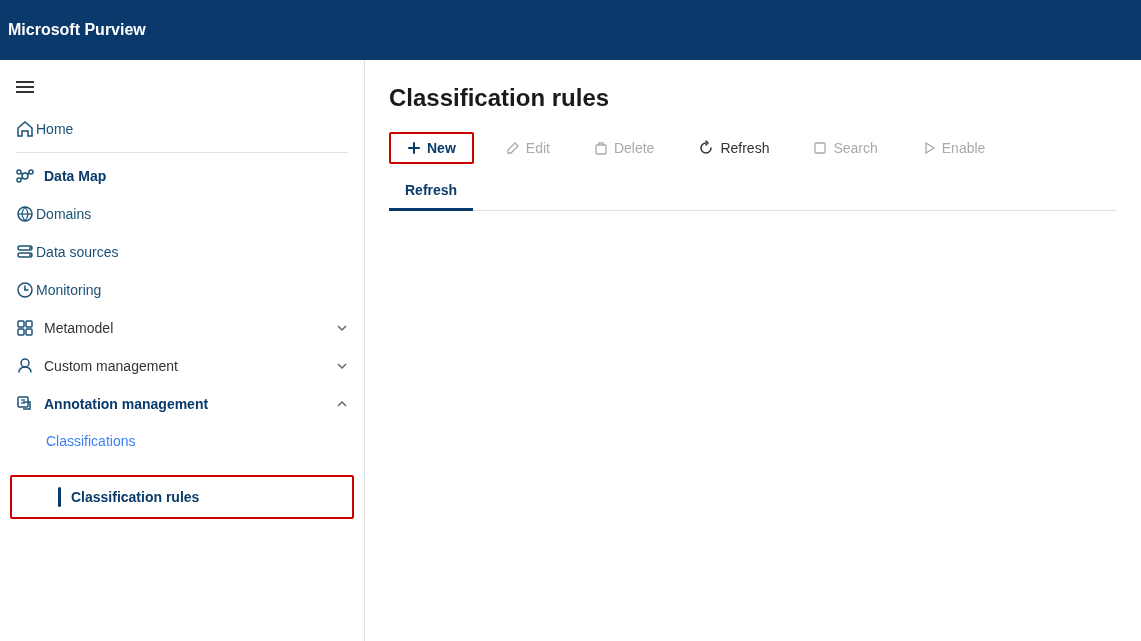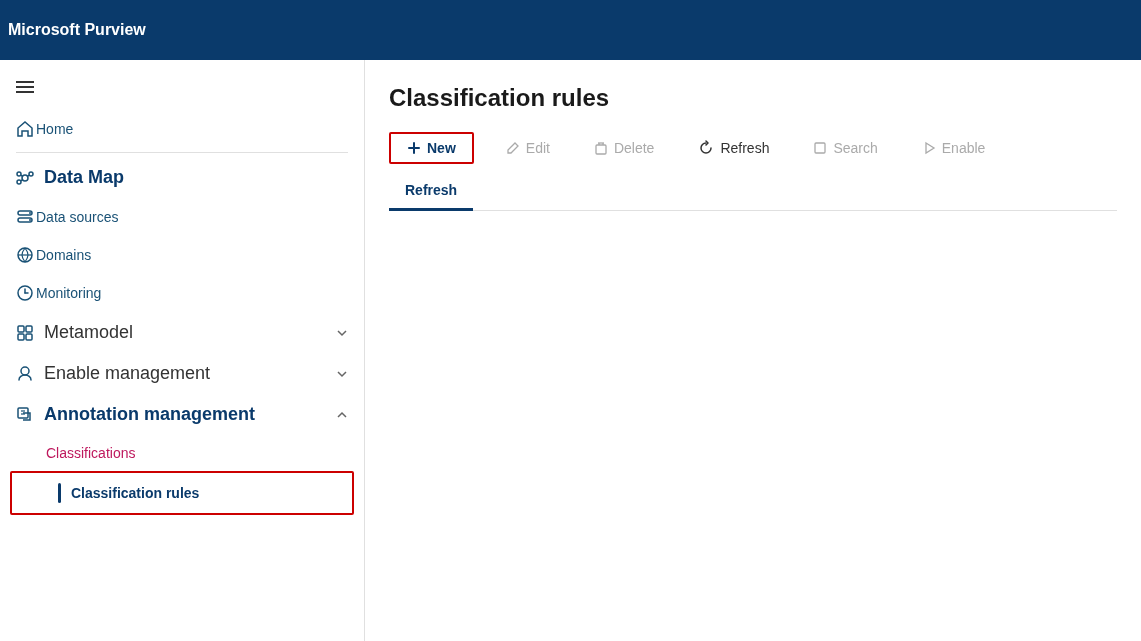--- a/index.html
+++ b/index.html
@@ -85,37 +85,37 @@
       border: none;
       border-top: 1px solid #e0e0e0;
       margin: 4px 16px;
     }
     .sidebar-item-group {
       display: flex;
       align-items: center;
       padding: 10px 16px;
       cursor: pointer;
       color: #333;
-      font-size: 18px;
+      font-size: 14px;
       gap: 10px;
       justify-content: space-between;
     }
     .sidebar-item-group-left {
       display: flex;
       align-items: center;
       gap: 10px;
       color: #333;
     }
     .sidebar-item-group.active .sidebar-item-group-left { font-weight: 700; color: #0a3a6b; }
     .sidebar-sub-item {
       display: flex;
       align-items: center;
-      padding: 10px 16px 10px 46px;
-      cursor: pointer;
-      color: #be185d;
+      padding: 10px 16px 26px 46px;
+      cursor: pointer;
+      color: #3b82f6;
       font-size: 14px;
     }
     .classification-rules-box {
       display: flex;
       align-items: center;
       padding: 10px 16px 10px 46px;
       cursor: pointer;
       font-weight: 700;
       color: #0a3a6b;
       border: 2px solid #cc0000;
@@ -230,45 +230,45 @@
             <line x1="5" y1="12" x2="7" y2="10" stroke="#1a5276" stroke-width="1.2"></line>
           </svg>
         </span>
         <span style="font-weight:700;color:#0a3a6b;">Data Map</span>
       </div>
     </div>
 
     <div class="sidebar-item">
       <span class="icon-svg">
         <svg width="18" height="18" viewBox="0 0 18 18" fill="none">
+          <circle cx="9" cy="9" r="7" stroke="#1a5276" stroke-width="1.5"></circle>
+          <path d="M9 2C9 2 6 6 6 9C6 12 9 16 9 16" stroke="#1a5276" stroke-width="1.2"></path>
+          <path d="M9 2C9 2 12 6 12 9C12 12 9 16 9 16" stroke="#1a5276" stroke-width="1.2"></path>
+          <line x1="2" y1="9" x2="16" y2="9" stroke="#1a5276" stroke-width="1.2"></line>
+        </svg>
+      </span>
+      <span>Domains</span>
+    </div>
+
+    <div class="sidebar-item">
+      <span class="icon-svg">
+        <svg width="18" height="18" viewBox="0 0 18 18" fill="none">
           <rect x="2" y="3" width="14" height="4" rx="2" stroke="#1a5276" stroke-width="1.5"></rect>
           <rect x="2" y="10" width="14" height="4" rx="2" stroke="#1a5276" stroke-width="1.5"></rect>
           <circle cx="14" cy="5" r="1" fill="#1a5276"></circle>
           <circle cx="14" cy="12" r="1" fill="#1a5276"></circle>
         </svg>
       </span>
       <span>Data sources</span>
     </div>
 
     <div class="sidebar-item">
       <span class="icon-svg">
         <svg width="18" height="18" viewBox="0 0 18 18" fill="none">
           <circle cx="9" cy="9" r="7" stroke="#1a5276" stroke-width="1.5"></circle>
-          <path d="M9 2C9 2 6 6 6 9C6 12 9 16 9 16" stroke="#1a5276" stroke-width="1.2"></path>
-          <path d="M9 2C9 2 12 6 12 9C12 12 9 16 9 16" stroke="#1a5276" stroke-width="1.2"></path>
-          <line x1="2" y1="9" x2="16" y2="9" stroke="#1a5276" stroke-width="1.2"></line>
-        </svg>
-      </span>
-      <span>Domains</span>
-    </div>
-
-    <div class="sidebar-item">
-      <span class="icon-svg">
-        <svg width="18" height="18" viewBox="0 0 18 18" fill="none">
-          <circle cx="9" cy="9" r="7" stroke="#1a5276" stroke-width="1.5"></circle>
           <path d="M9 9 L9 5" stroke="#1a5276" stroke-width="1.5" stroke-linecap="round"></path>
           <path d="M9 9 L12 9" stroke="#1a5276" stroke-width="1.5" stroke-linecap="round"></path>
         </svg>
       </span>
       <span>Monitoring</span>
     </div>
 
     <div class="sidebar-item-group">
       <div class="sidebar-item-group-left">
         <span class="icon-svg">
@@ -289,21 +289,21 @@
     </div>
 
     <div class="sidebar-item-group">
       <div class="sidebar-item-group-left">
         <span class="icon-svg">
           <svg width="18" height="18" viewBox="0 0 18 18" fill="none">
             <circle cx="9" cy="6" r="4" stroke="#1a5276" stroke-width="1.5"></circle>
             <path d="M3 15C3 12.2 5.7 10 9 10C12.3 10 15 12.2 15 15" stroke="#1a5276" stroke-width="1.5" stroke-linecap="round"></path>
           </svg>
         </span>
-        <span>Enable management</span>
+        <span>Custom management</span>
       </div>
       <span class="icon-svg">
         <svg width="12" height="12" viewBox="0 0 12 12">
             <path d="M2 4L6 8L10 4" stroke="#666" stroke-width="1.5" fill="none"></path>
           </svg>
       </span>
     </div>
 
     <div class="sidebar-item-group active">
       <div class="sidebar-item-group-left">

